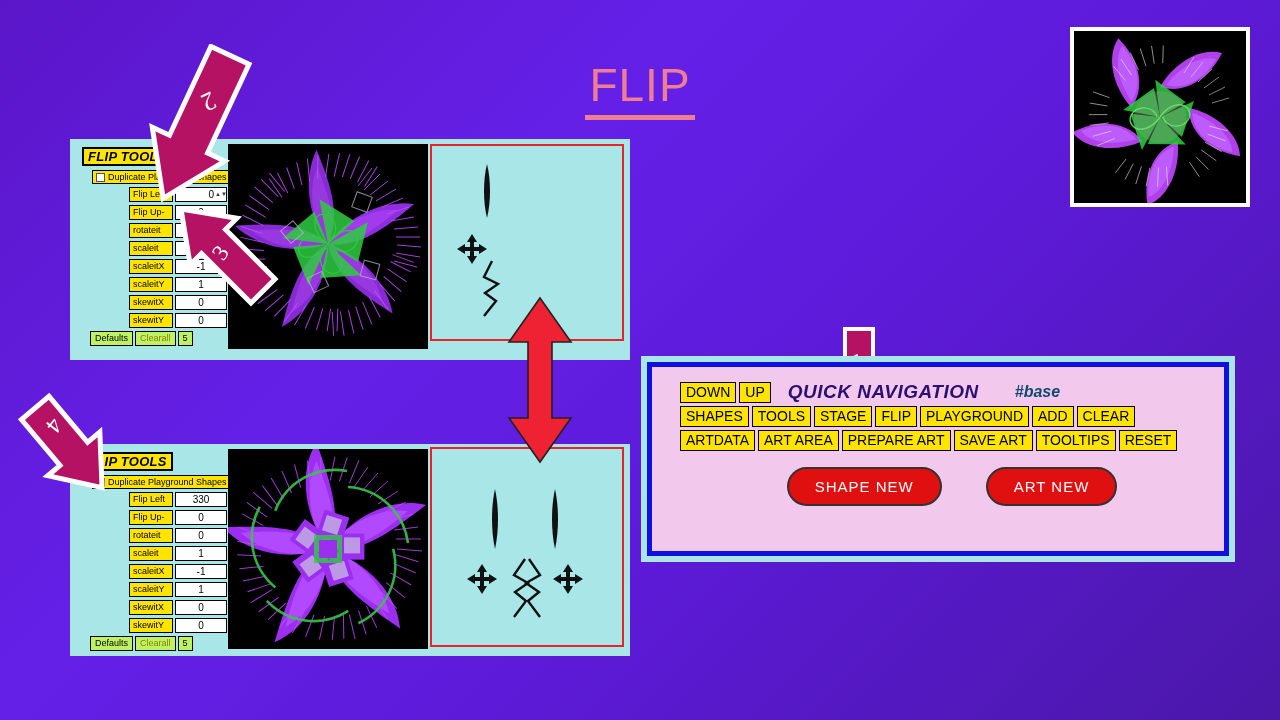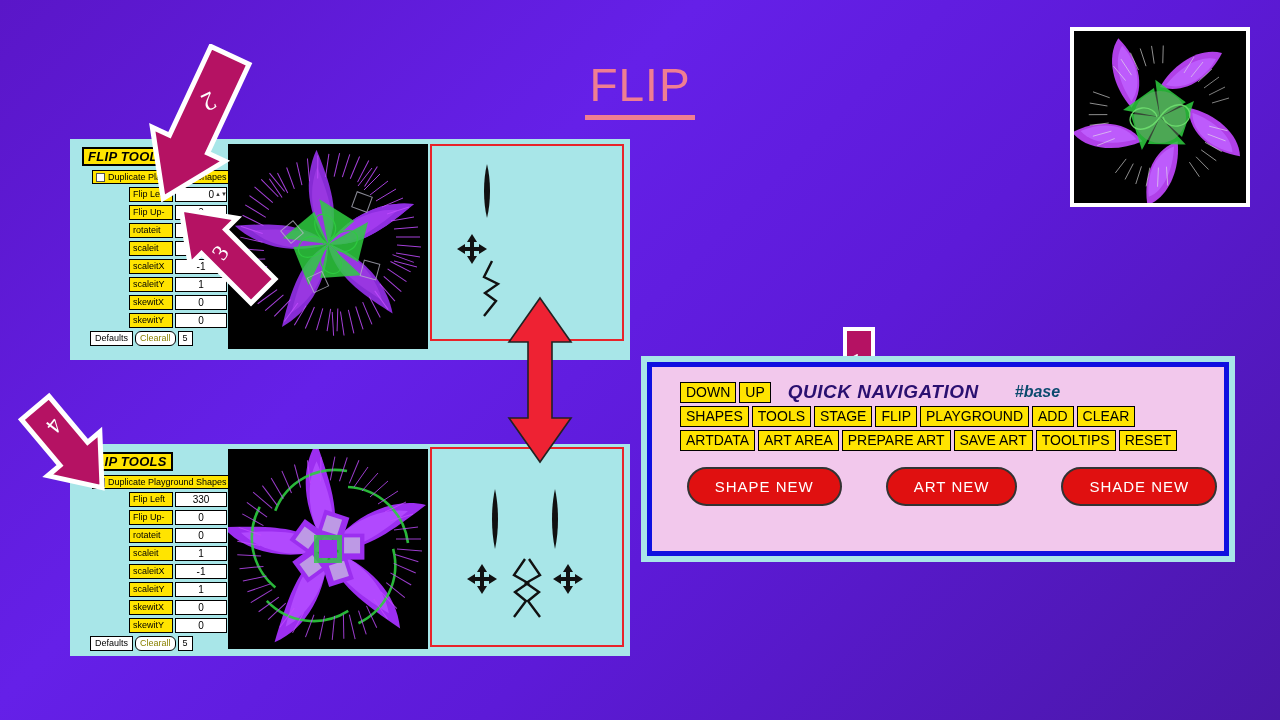--- a/index.html
+++ b/index.html
@@ -49,24 +49,24 @@
     margin-left:2px;line-height:11px;position:relative;
   }
   .ft-val.spin{text-align:right;padding-right:12px;}
   .spin-arrows{
     position:absolute;right:1px;top:0px;width:8px;height:100%;
     display:flex;flex-direction:column;justify-content:center;align-items:center;
     line-height:5px;font-size:6px;color:#333;
   }
   .ft-foot{display:flex;align-items:center;margin-top:3px;margin-left:8px;}
   .ft-foot div{
-    background:#ffffff;border:1px solid #000;font-size:9px;padding:1px 4px;color:#000;
+    background:#bef264;border:1px solid #000;font-size:9px;padding:1px 4px;color:#000;
     margin-right:2px;line-height:11px;
   }
-  .ft-foot .clr{color:#8a8000;border-radius:6px;}
+  .ft-foot .clr{color:#8a8000;}
 
   
   .art-canvas{position:absolute;background:#000;overflow:hidden;}
   #art-top{left:158px;top:5px;width:200px;height:205px;}
   #art-bottom{left:158px;top:5px;width:200px;height:200px;}
 
   
   .playground{position:absolute;background:#a8e6e8;border:2px solid #e8232a;}
   #playground-top{left:360px;top:5px;width:190px;height:193px;}
   #playground-bottom{left:360px;top:3px;width:190px;height:196px;}
@@ -437,21 +437,20 @@
         <div class="qn-btn">ART AREA</div>
         <div class="qn-btn">PREPARE ART</div>
         <div class="qn-btn">SAVE ART</div>
         <div class="qn-btn">TOOLTIPS</div>
         <div class="qn-btn">RESET</div>
       </div>
 
       <div id="qn-actions">
         <div class="pill">SHAPE NEW</div>
         <div class="pill">ART NEW</div>
-        <div class="pill">SHADE NEW</div>
       </div>
 
     </div>
   </div>
 </div>
 
 <div class="abs" id="thumbnail">
   <svg width="172" height="172" viewBox="0 0 172 172">
     <rect width="172" height="172" fill="#000"></rect>
     <g transform="translate(86,86)">

